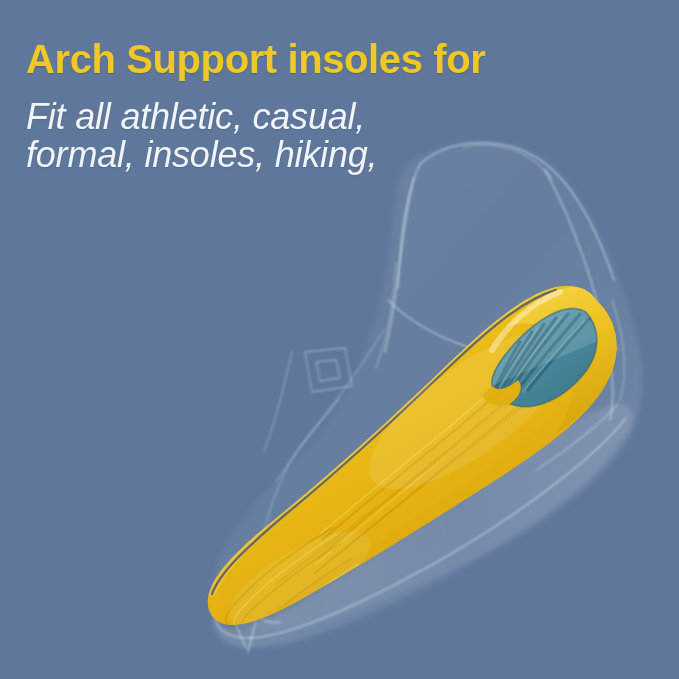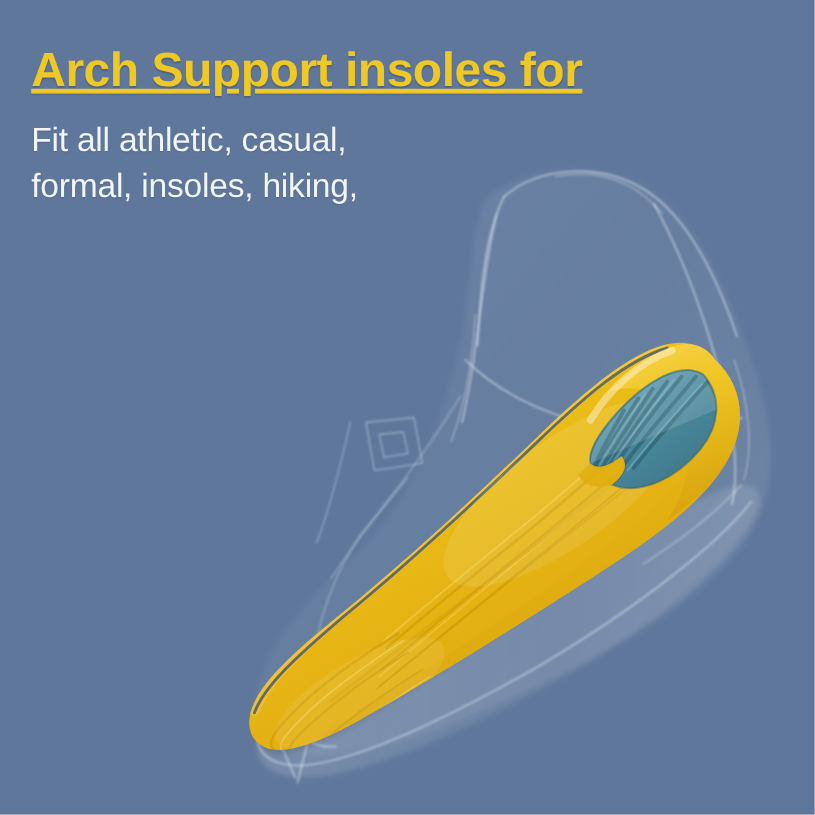--- a/index.html
+++ b/index.html
@@ -37,29 +37,30 @@
   }
   #headline {
     margin: 0;
     font-size: 40px;
     line-height: 46px;
     font-weight: 700;
     letter-spacing: -0.4px;
     color: #f0c825;
     text-shadow: 0 1px 1px rgba(40,55,80,0.30);
   }
-  #headline .hl-line { display: block; text-decoration: underline; }
+  #headline .hl-line { display: block; }
   #subcopy {
     margin: 16px 0 0 0;
-    font-size: 28px;
+    font-size: 36px;
     line-height: 38px;
     font-weight: 400;
     letter-spacing: -0.2px;
     color: #f1f5f9;
     text-shadow: 0 1px 1px rgba(40,55,80,0.22);
+    font-style: italic;
   }
   #subcopy .sc-line { display: block; }
 </style>
 </head>
 <body>
 
 <div id="banner" style="width: 679px; height: 679px;">
 
   <div id="bg-fill" style="background: rgb(94, 119, 155);"></div>
 

